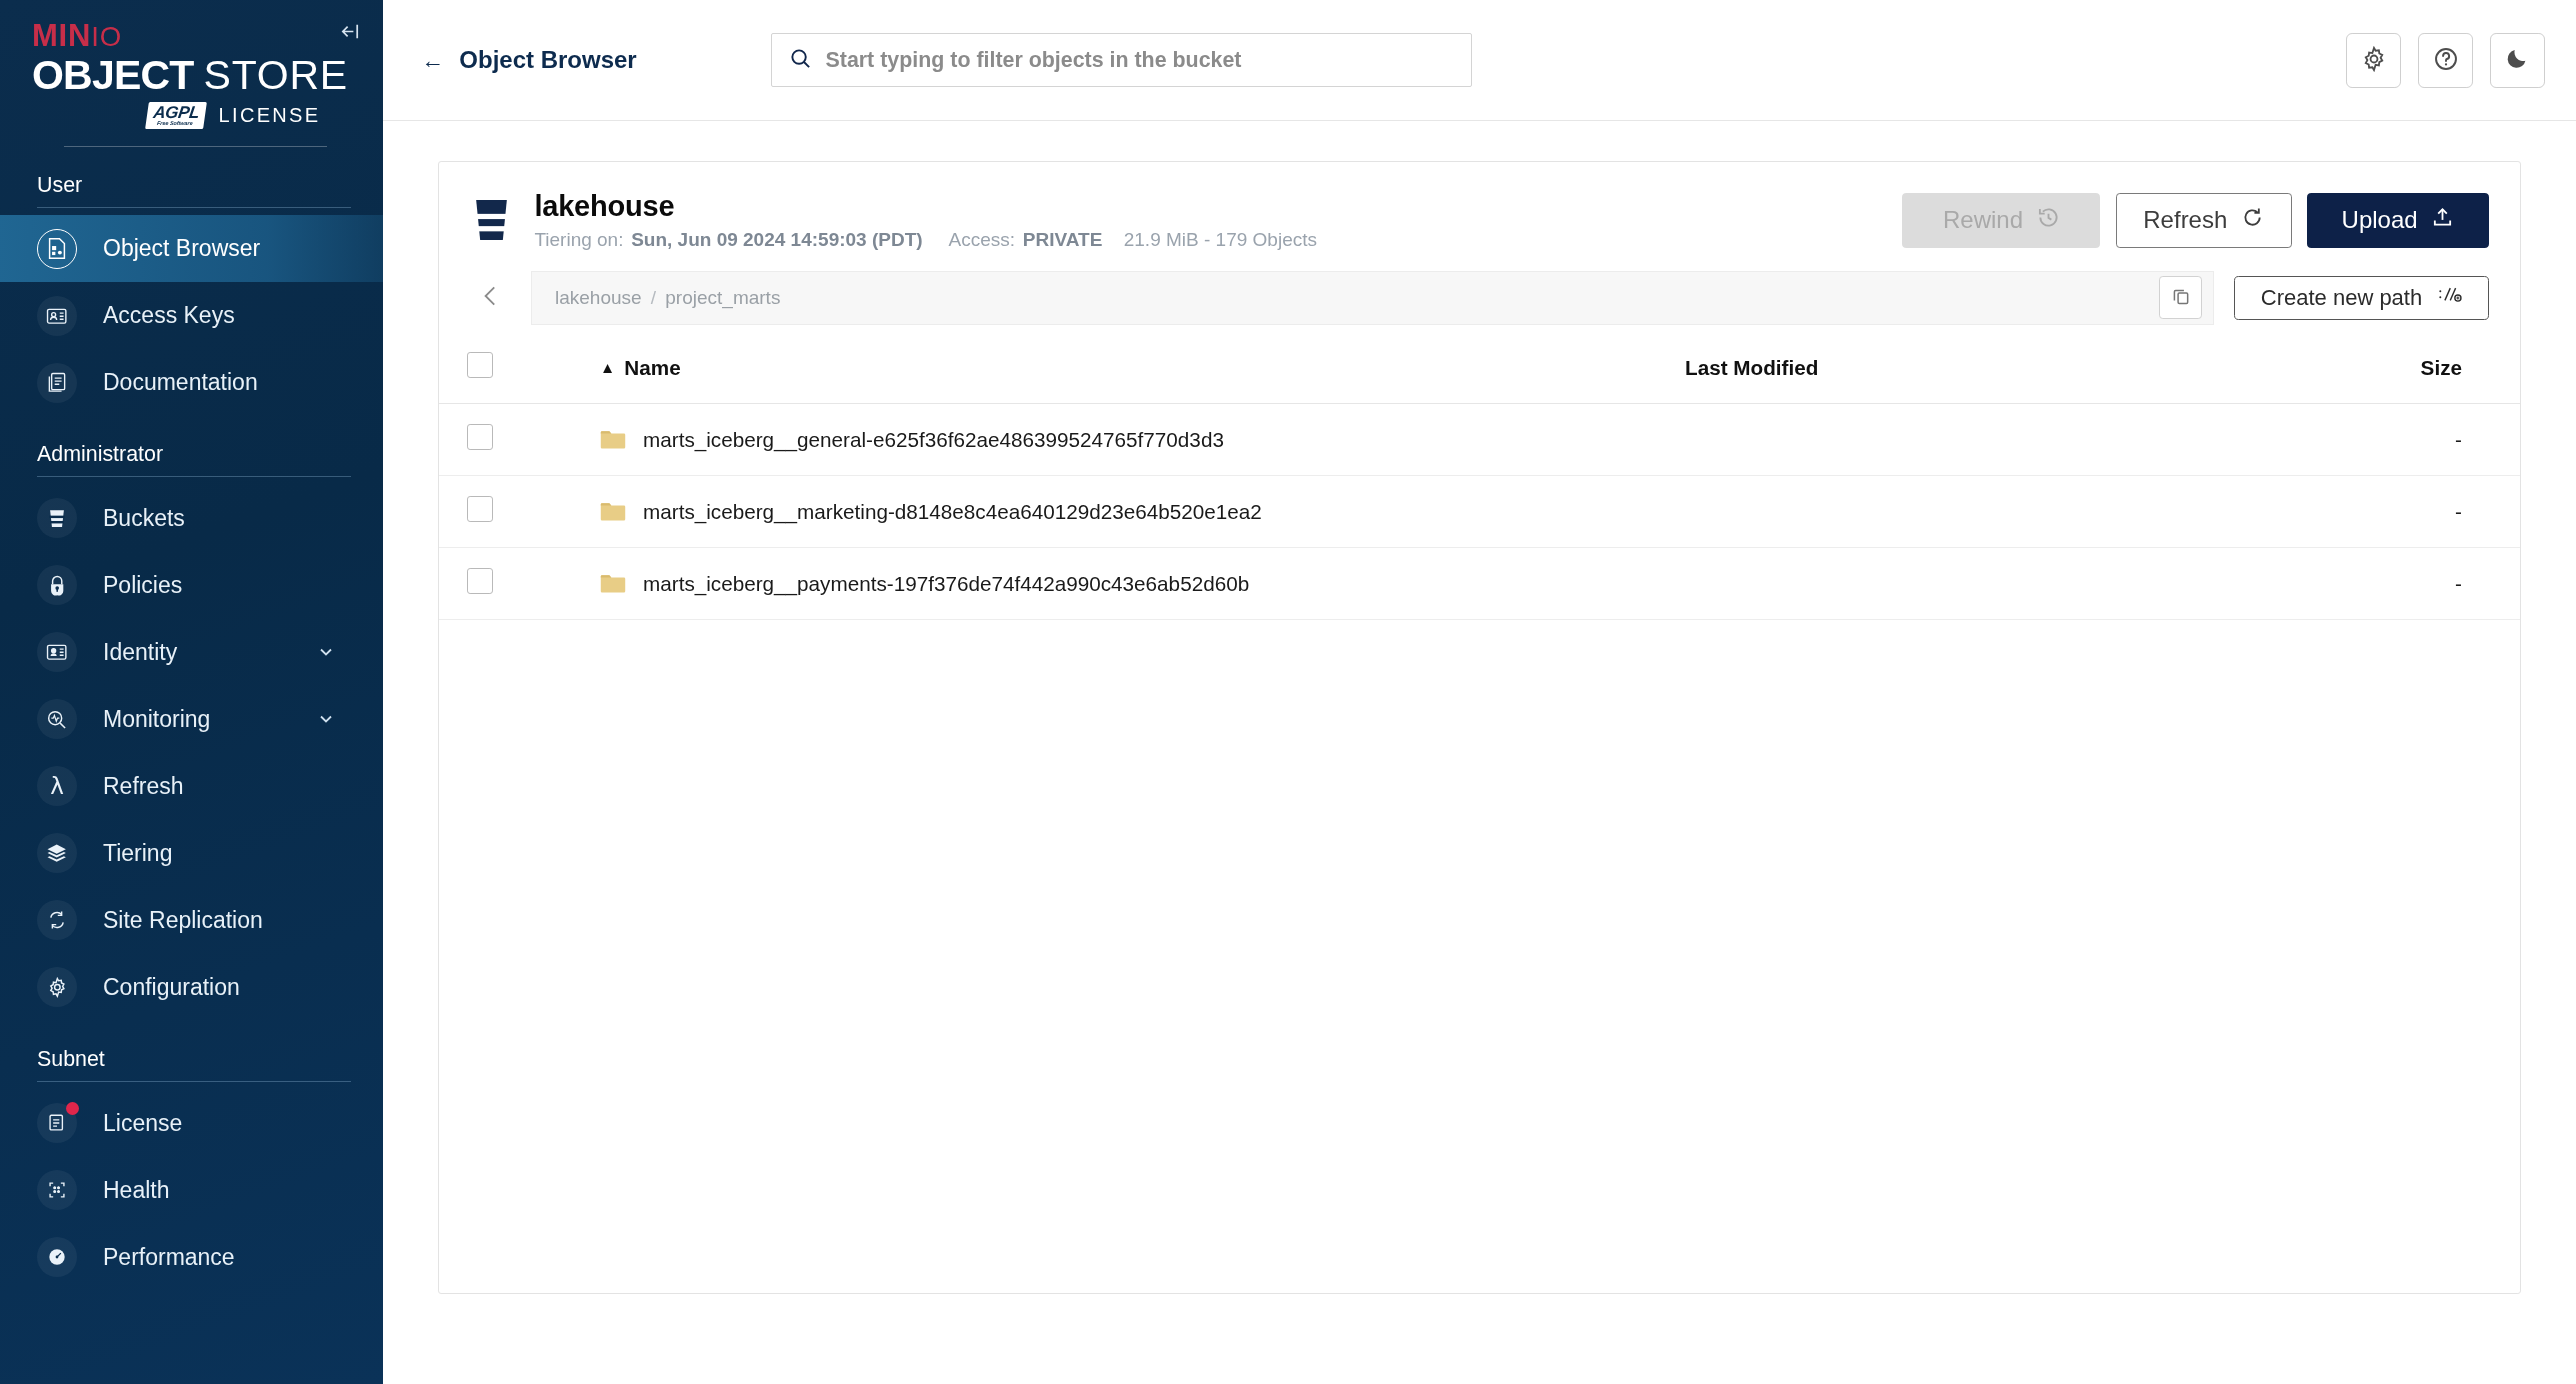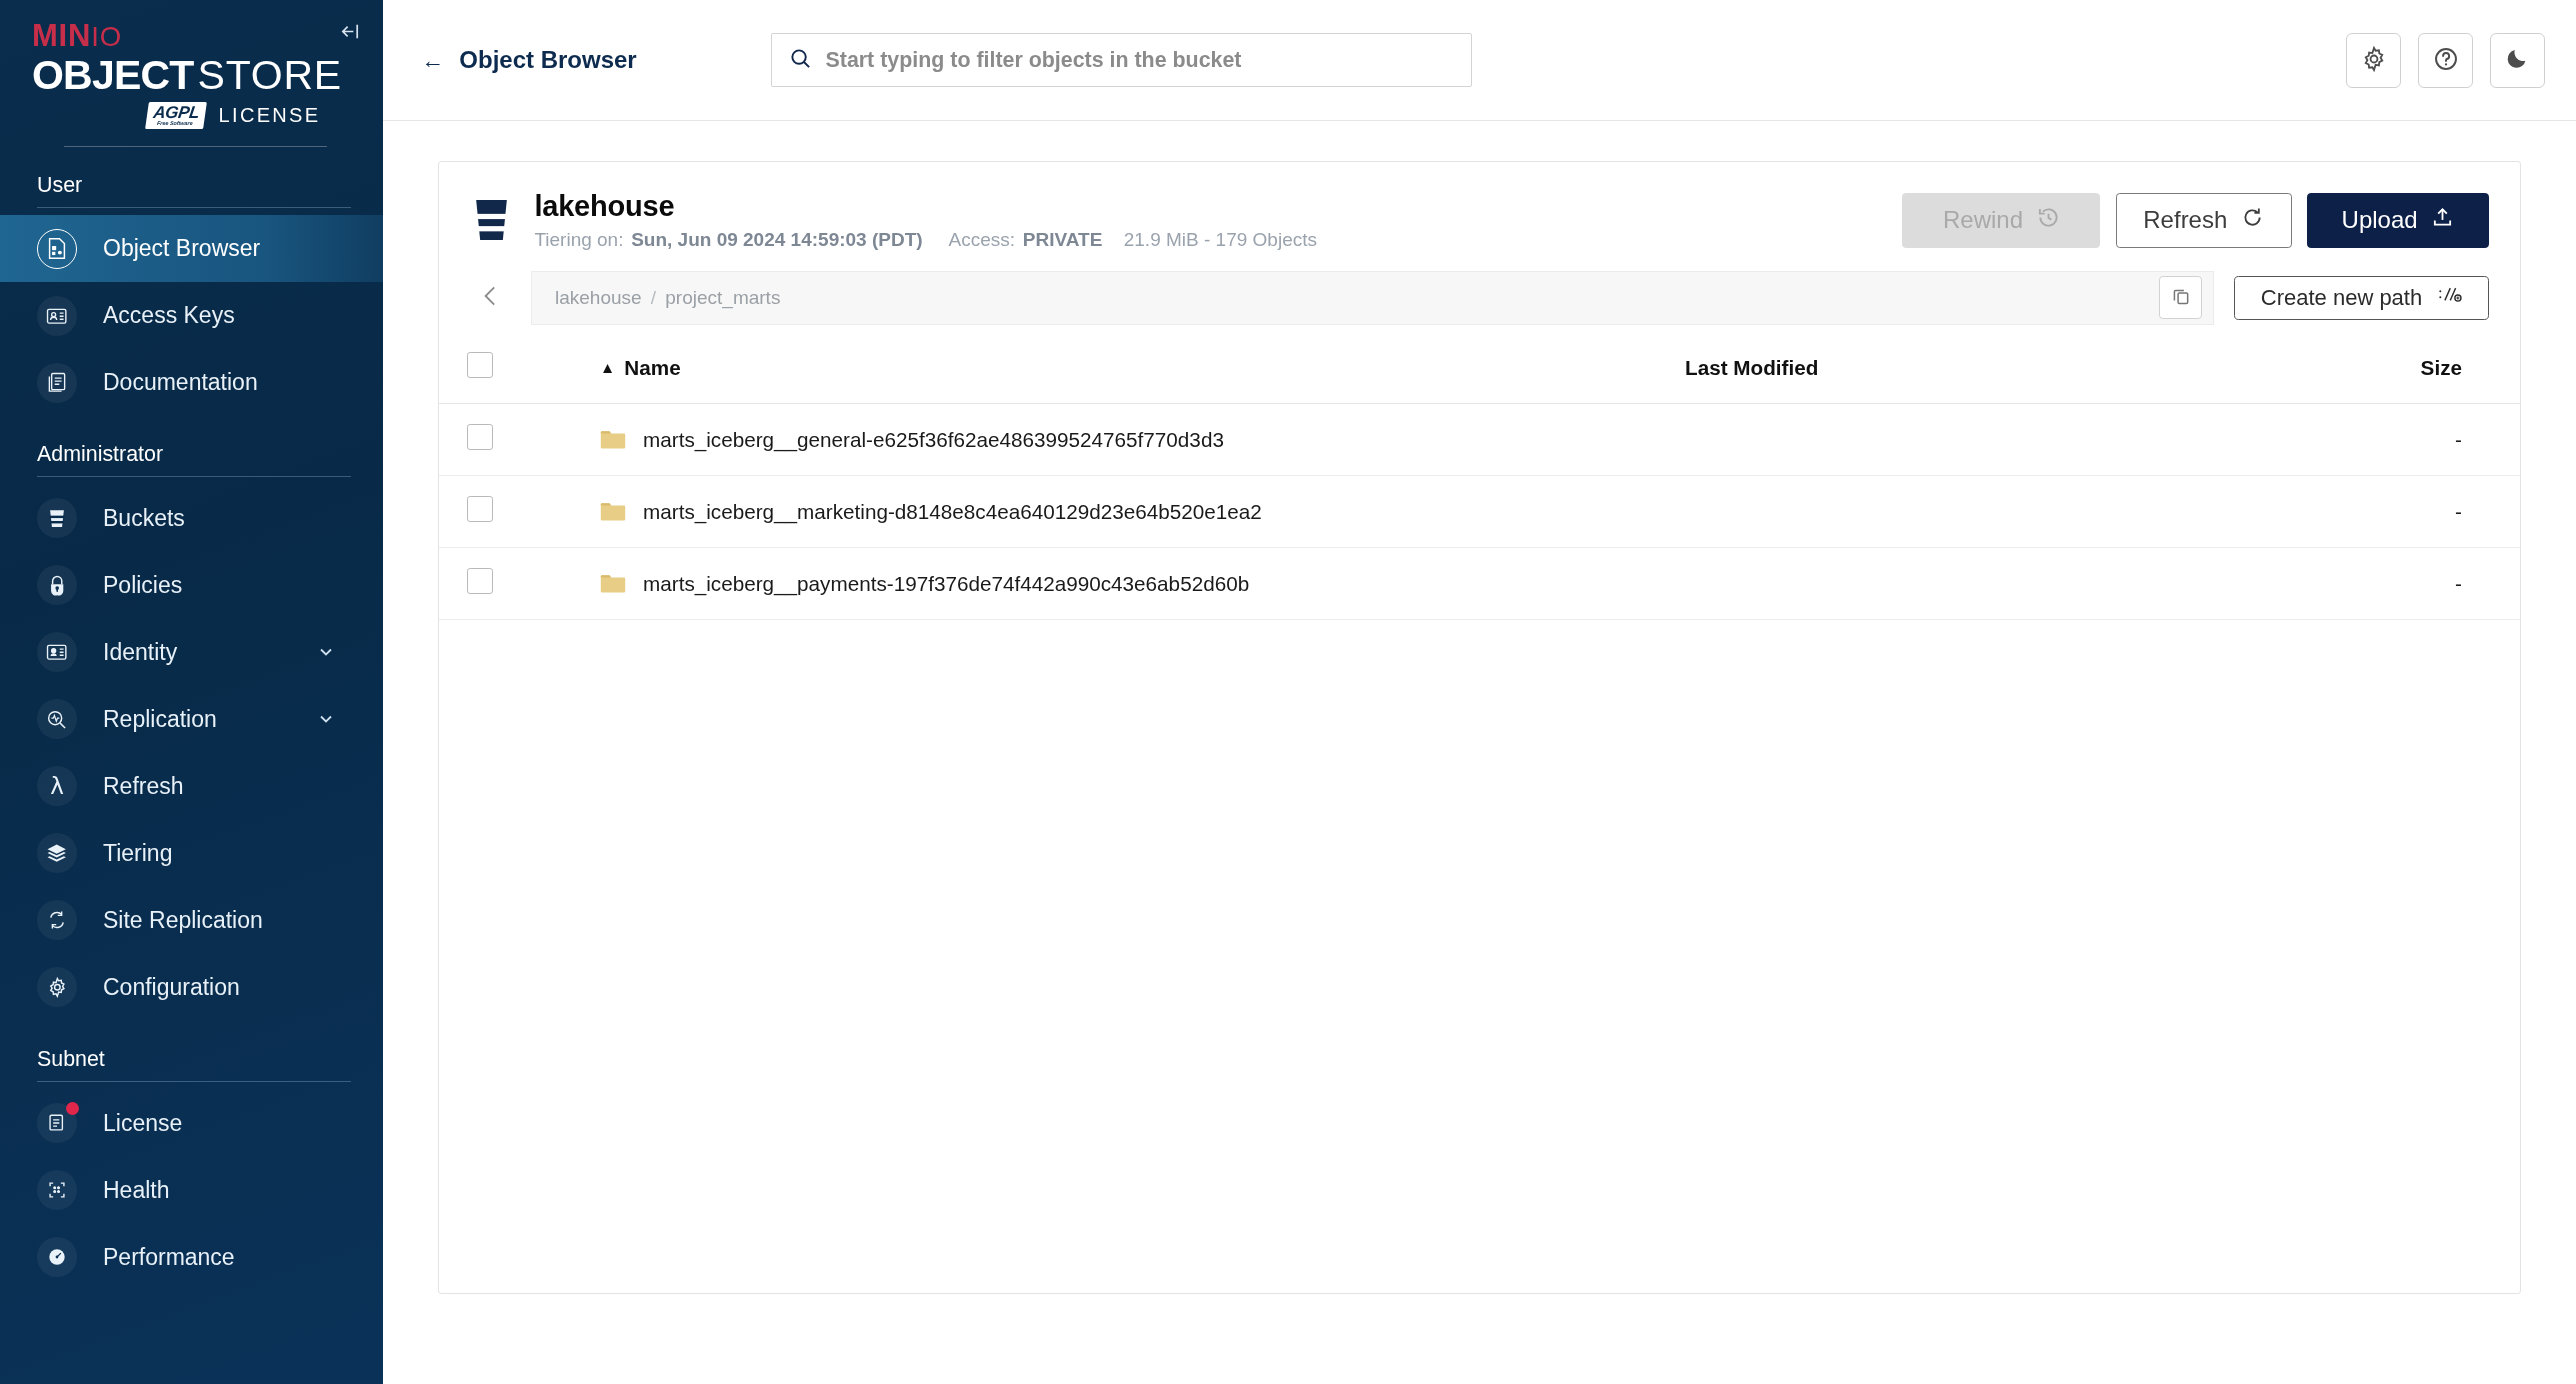--- a/index.html
+++ b/index.html
@@ -18,21 +18,21 @@
   }
   .logo-wrap { padding: 20px 24px 0 32px; position: relative; }
   .logo-minio {
     font-size: 31px; font-weight: 700; letter-spacing: 0.8px;
     line-height: 1; display: flex; align-items: baseline;
   }
   .logo-minio .m1 { color: #C72E49; font-weight: 800; }
   .logo-minio .m2 { color: #C72E49; font-weight: 400; font-size: 27.6px; }
   .logo-objstore {
     font-size: 41px; line-height: 1.05; margin-top: 3.1px;
-    display: flex; align-items: baseline; gap: 4px;
+    display: flex; align-items: baseline; gap: 10px;
   }
   .logo-objstore .bold { font-weight: 800; letter-spacing: -0.8px; }
   .logo-objstore .thin { font-weight: 300; letter-spacing: 0.8px; }
   .logo-licenserow {
     display: flex; align-items: center; gap: 13.8px;
     margin-top: 4.6px; padding-left: 115px;
   }
   .agpl-badge {
     background: #fff; color: #0b2d4d; border-radius: 1.5px;
     padding: 1.5px 6.1px 2.3px 6.1px; display: flex; flex-direction: column;
@@ -294,21 +294,21 @@
     </div>
 
     <div class="nav-item">
       <span class="ic">
         <svg width="21.4" height="21.4" viewBox="0 0 28 28" fill="none" stroke="#eaf2f9" stroke-width="1.9">
           <circle cx="12" cy="12" r="8.5"></circle>
             <path d="M18.5 18.5L25 25"></path>
           <path d="M7 12h2.5l1.5-3.5L13.5 16l1.5-4h2.5" stroke-width="1.6"></path>
         </svg>
       </span>
-      <span class="lbl">Replication</span>
+      <span class="lbl">Monitoring</span>
       <span class="nav-chev">
         <svg width="20" height="20" viewBox="0 0 24 24" fill="none" stroke="#cfe0ee" stroke-width="2.2">
             <path d="M6 9l6 6 6-6"></path>
           </svg>
       </span>
     </div>
 
     <div class="nav-item">
       <span class="ic">
         <span style="font-size:23px;color:#eaf2f9;font-family:'DejaVu Sans',sans-serif;line-height:1;">λ</span>

